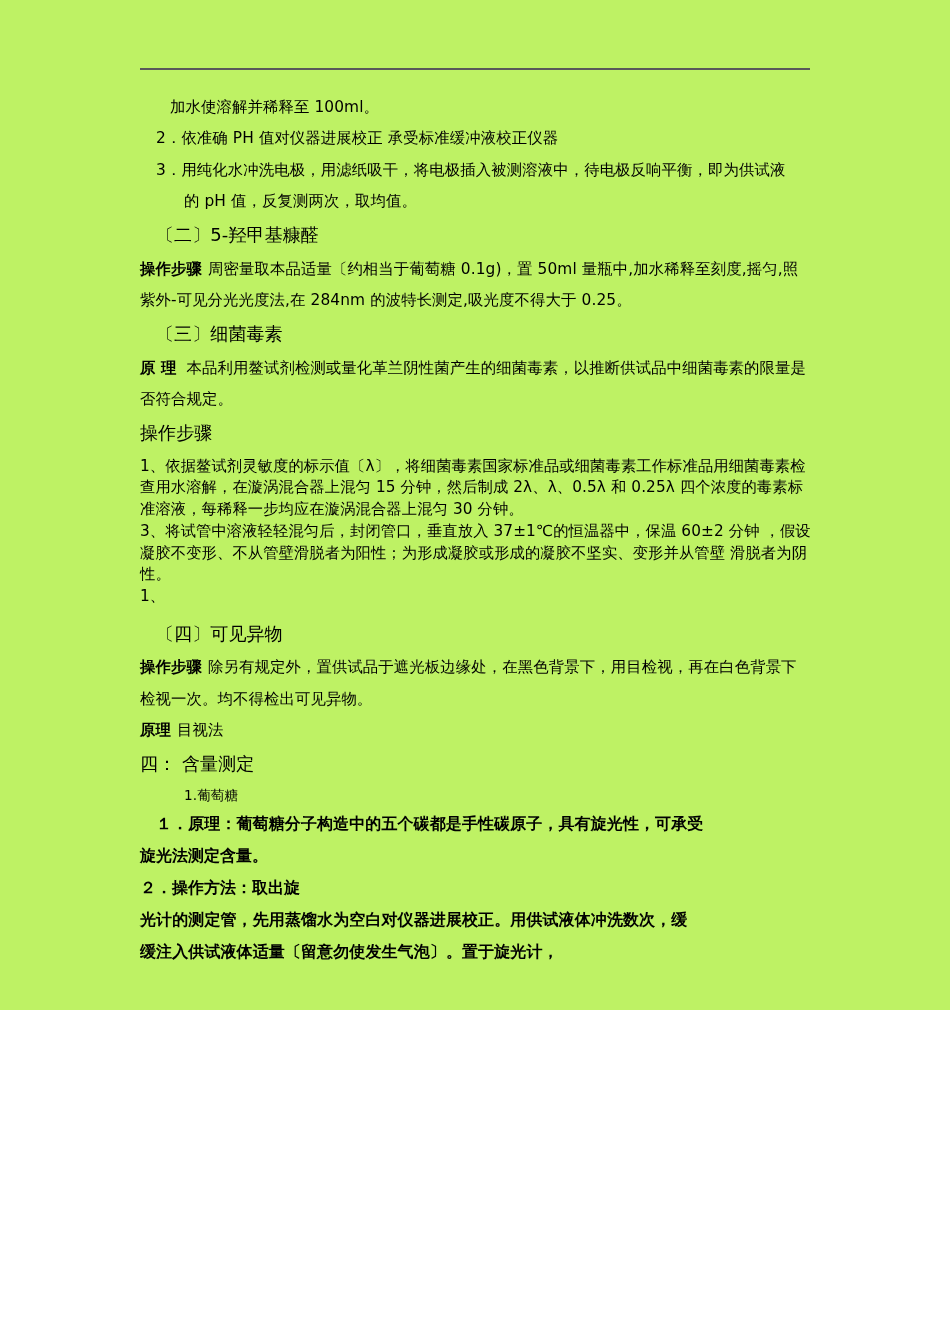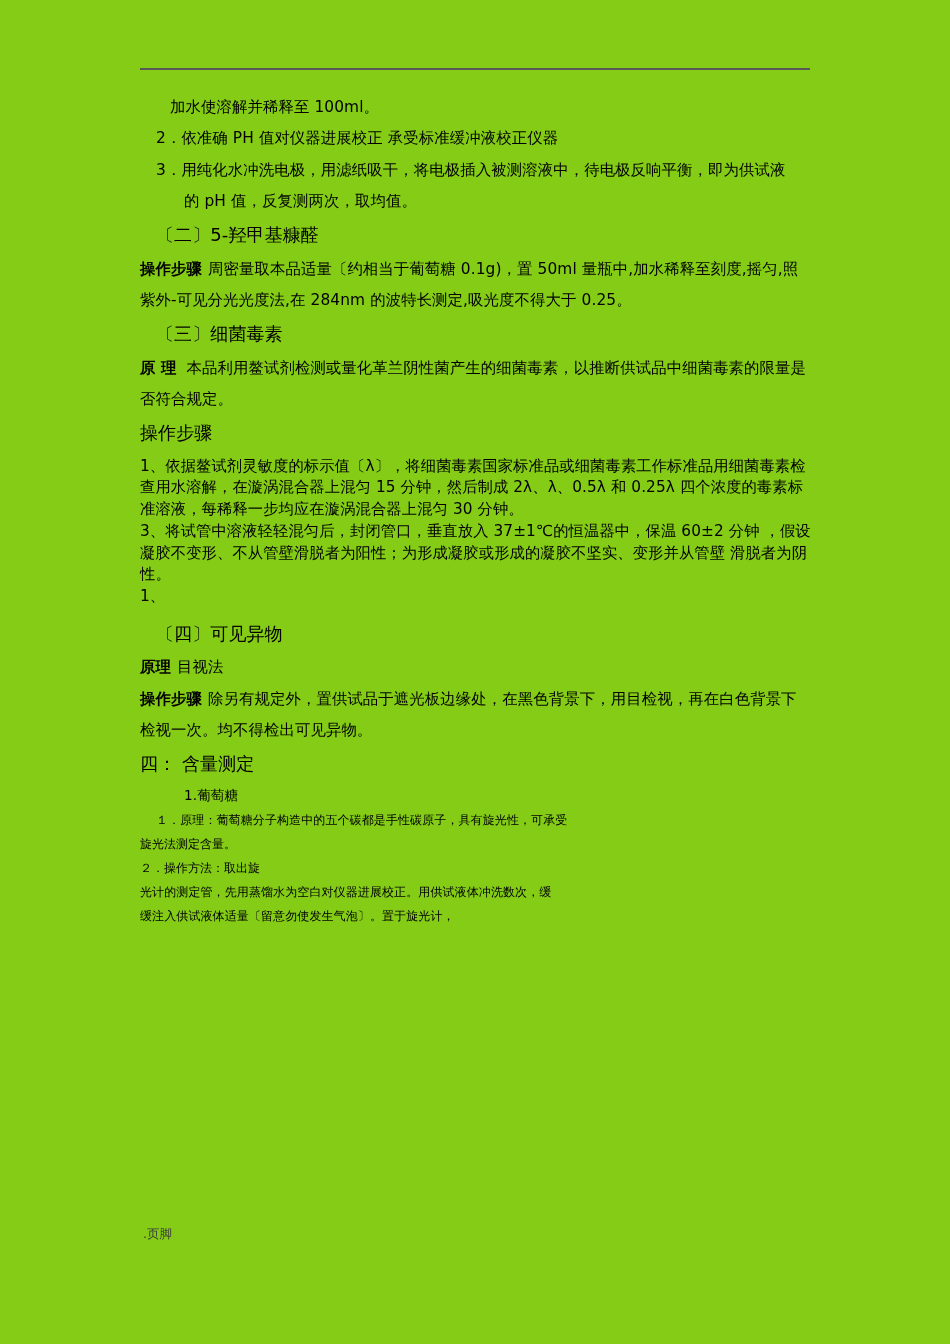--- a/index.html
+++ b/index.html
@@ -8,22 +8,22 @@
     padding: 0;
     background: #ffffff;
   }
   body {
     font-family: "DejaVu Sans", "Liberation Sans", sans-serif;
     color: #000000;
   }
   .page {
     position: relative;
     width: 950px;
-    height: 1344px;
-    background: #84cc16;
+    height: 1010px;
+    background: #bef264;
     overflow: hidden;
     box-sizing: border-box;
   }
   .header-rule {
     position: absolute;
     left: 140px;
     top: 68px;
     width: 670px;
     height: 2px;
     background: #595959;
@@ -80,22 +80,23 @@
   
   .split-line {
     display: flex;
     justify-content: space-between;
     line-height: 2.03;
     font-size: 15.4px;
     flex-direction: column;
   }
 
   .big-body {
-    font-size: 12px;
+    font-size: 16px;
     line-height: 2.0;
+    font-weight: bold;
   }
   .small-item {
     font-size: 13.6px;
     line-height: 1.9;
   }
 
   .footer {
     position: absolute;
     left: 143px;
     top: 1228px;
@@ -138,25 +139,25 @@
 
     <p class="p tight">1、依据鳌试剂灵敏度的标示值〔λ〕，将细菌毒素国家标准品或细菌毒素工作标准品用细菌毒素检查用水溶解，在漩涡混合器上混匀 15 分钟，然后制成 2λ、λ、0.5λ 和 0.25λ 四个浓度的毒素标准溶液，每稀释一步均应在漩涡混合器上混匀 30 分钟。</p>
     <p class="p tight">3、将试管中溶液轻轻混匀后，封闭管口，垂直放入 37±1℃的恒温器中，保温 60±2 分钟 ，假设凝胶不变形、不从管壁滑脱者为阳性；为形成凝胶或形成的凝胶不坚实、变形并从管壁 滑脱者为阴性。</p>
     <p class="p tight">1、</p>
 
     <div class="spacer-s"></div>
 
     <p class="p heading indent-2">〔四〕可见异物</p>
 
     <p class="p loose">
-      <span class="lead">原理</span><span>目视法</span>
+      <span class="lead">操作步骤</span><span>除另有规定外，置供试品于遮光板边缘处，在黑色背景下，用目检视，再在白色背景下检视一次。均不得检出可见异物。</span>
     </p>
 
     <p class="p loose">
-      <span class="lead">操作步骤</span><span>除另有规定外，置供试品于遮光板边缘处，在黑色背景下，用目检视，再在白色背景下检视一次。均不得检出可见异物。</span>
+      <span class="lead">原理</span><span>目视法</span>
     </p>
 
     <p class="p heading">四：  含量测定</p>
 
     <p class="p small-item indent-3">1.葡萄糖</p>
 
     <p class="p big-body indent-2">１．原理：葡萄糖分子构造中的五个碳都是手性碳原子，具有旋光性，可承受</p>
 
     <div class="split-line big-body">
       <span>旋光法测定含量。</span>

